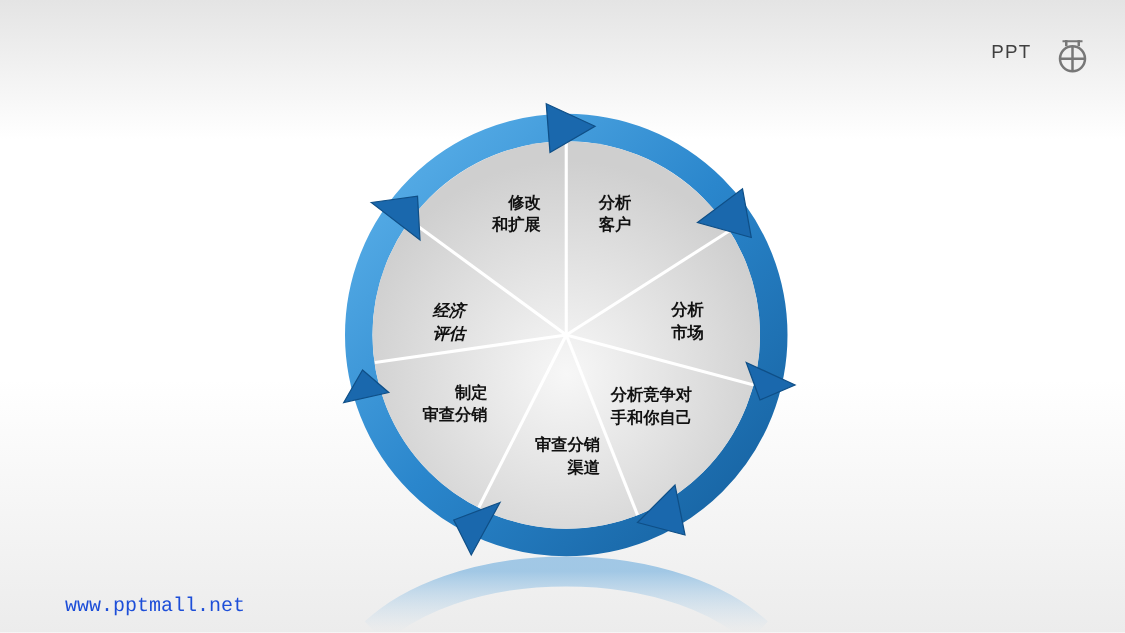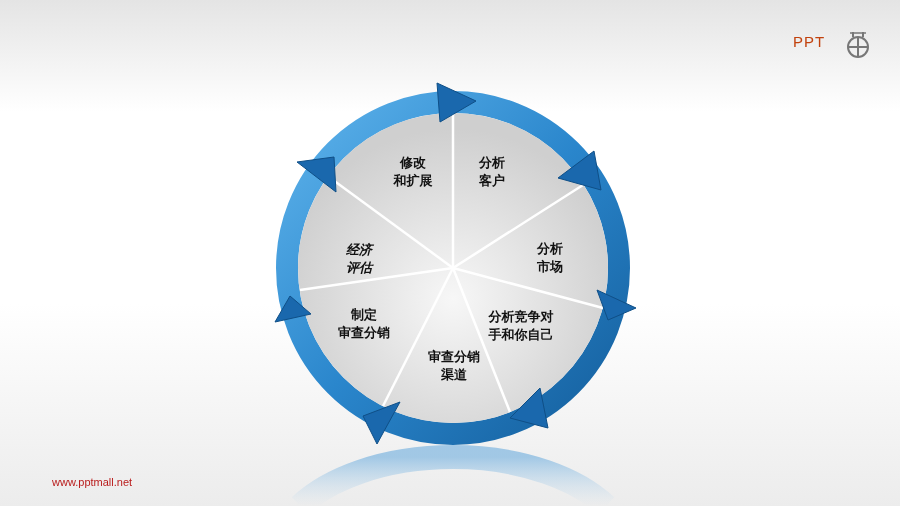--- a/index.html
+++ b/index.html
@@ -1,23 +1,23 @@
 <!DOCTYPE html>
 <html><head>
 <meta charset="utf-8">
 <style>
   html,body{margin:0;padding:0;}
   body{width:900px;height:506px;overflow:hidden;position:relative;
     background:linear-gradient(180deg,#e4e4e4 0%,#ffffff 22%,#ffffff 60%,#ececec 100%);
     font-family:"DejaVu Sans",sans-serif;}
-  .logo{position:absolute;left:793px;top:33px;font-family:"Liberation Sans",sans-serif;font-size:15px;color:#c2410c;letter-spacing:1px;}
+  .logo{position:absolute;left:793px;top:33px;font-family:"Liberation Sans",sans-serif;font-size:15px;color:#404040;letter-spacing:1px;}
   .logo-mark{position:absolute;left:845px;top:30px;}
-  .footer{position:absolute;left:52px;top:476px;font-family:Liberation Sans, sans-serif;font-size:11px;color:#b91c1c;}
+  .footer{position:absolute;left:52px;top:476px;font-family:Liberation Mono, monospace;font-size:16px;color:#1d4ed8;}
   svg.diagram{position:absolute;left:0;top:0;}
-  .lbl{position:absolute;font-size:13px;font-weight:bold;color:#111;text-align:center;line-height:18px;white-space:pre-line;transform:translate(-50%,-50%);}
+  .lbl{position:absolute;font-size:13px;font-weight:bold;color:#111;text-align:right;line-height:18px;white-space:pre-line;transform:translate(-50%,-50%);}
 </style>
 </head>
 <body>
 
 <div class="logo">PPT</div>
 <svg class="logo-mark" width="26" height="30" viewBox="0 0 26 30">
   <circle cx="13" cy="17" r="10" fill="none" stroke="#777" stroke-width="2"></circle>
   <line x1="13" y1="7" x2="13" y2="27" stroke="#777" stroke-width="2"></line>
   <line x1="3" y1="17" x2="23" y2="17" stroke="#777" stroke-width="2"></line>
   <line x1="8" y1="2" x2="8" y2="7" stroke="#777" stroke-width="2"></line>

